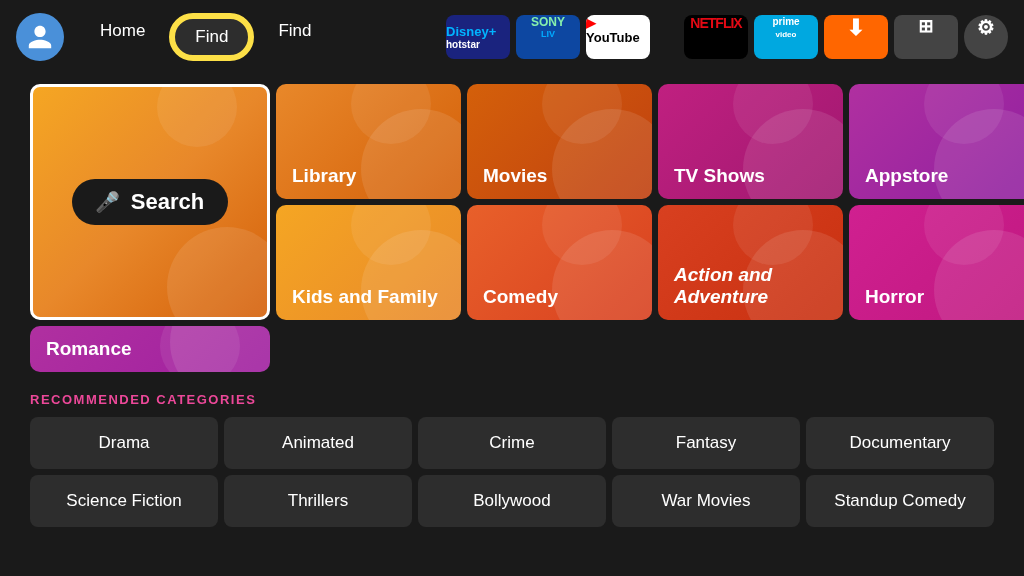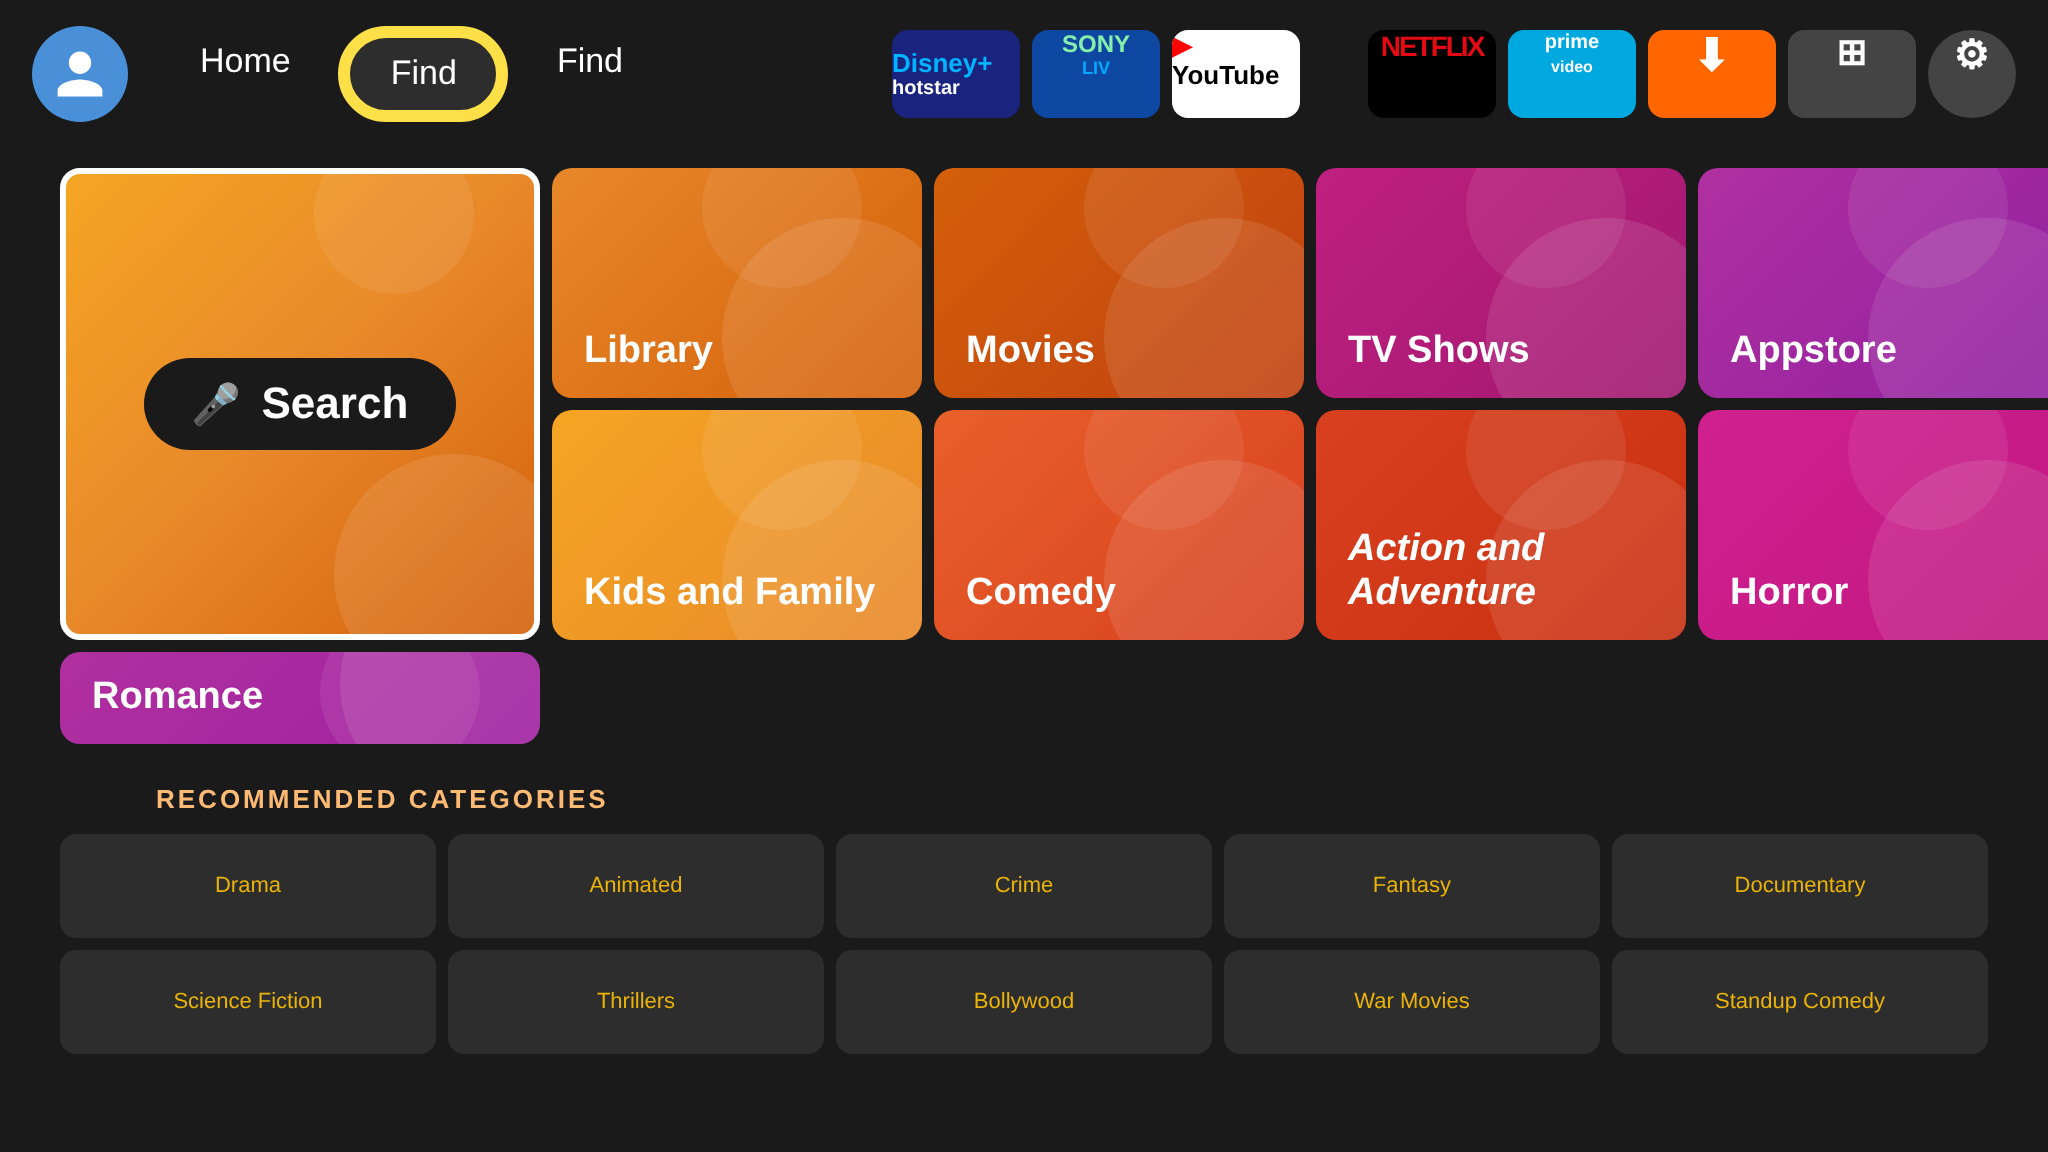--- a/index.html
+++ b/index.html
@@ -157,39 +157,38 @@
     .cat-label { position: relative; z-index: 1; }
 
     
     .recommended {
       margin-top: 20px;
       padding: 0 0;
     }
     .recommended-title {
       font-size: 13px;
       font-weight: 700;
-      color: #fdba74;
+      color: #ec4899;
       letter-spacing: 1.5px;
       margin-bottom: 10px;
-      margin-left: 48px;
     }
     .rec-grid {
       display: grid;
       grid-template-columns: repeat(5, 1fr);
       grid-template-rows: repeat(2, 52px);
       gap: 6px;
     }
     .rec-cell {
       background: #2d2d2d;
       border-radius: 8px;
       display: flex;
       align-items: center;
       justify-content: center;
-      font-size: 11px;
-      color: #eab308;
+      font-size: 17px;
+      color: #ffffff;
       cursor: pointer;
     }
   </style>
 </head>
 <body>
 
 <nav class="topnav">
   <div class="avatar">
     <svg viewBox="0 0 24 24">
         <path d="M12 12c2.7 0 4.8-2.1 4.8-4.8S14.7 2.4 12 2.4 7.2 4.5 7.2 7.2 9.3 12 12 12zm0 2.4c-3.2 0-9.6 1.6-9.6 4.8v2.4h19.2v-2.4c0-3.2-6.4-4.8-9.6-4.8z"></path>

